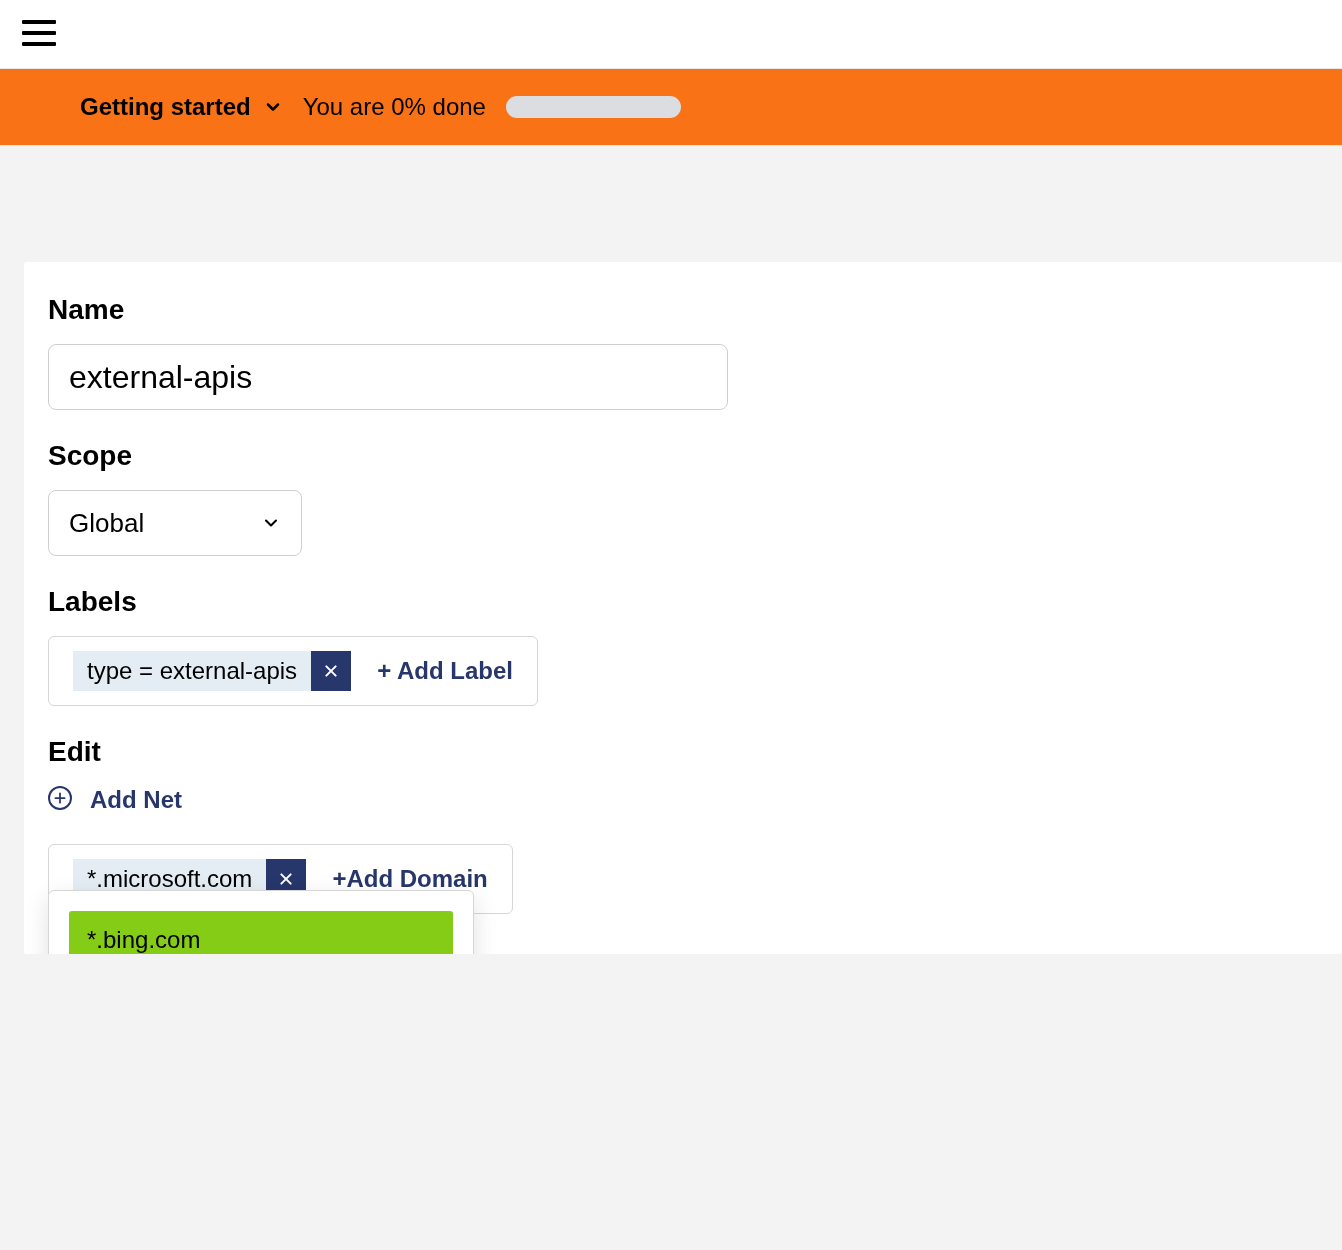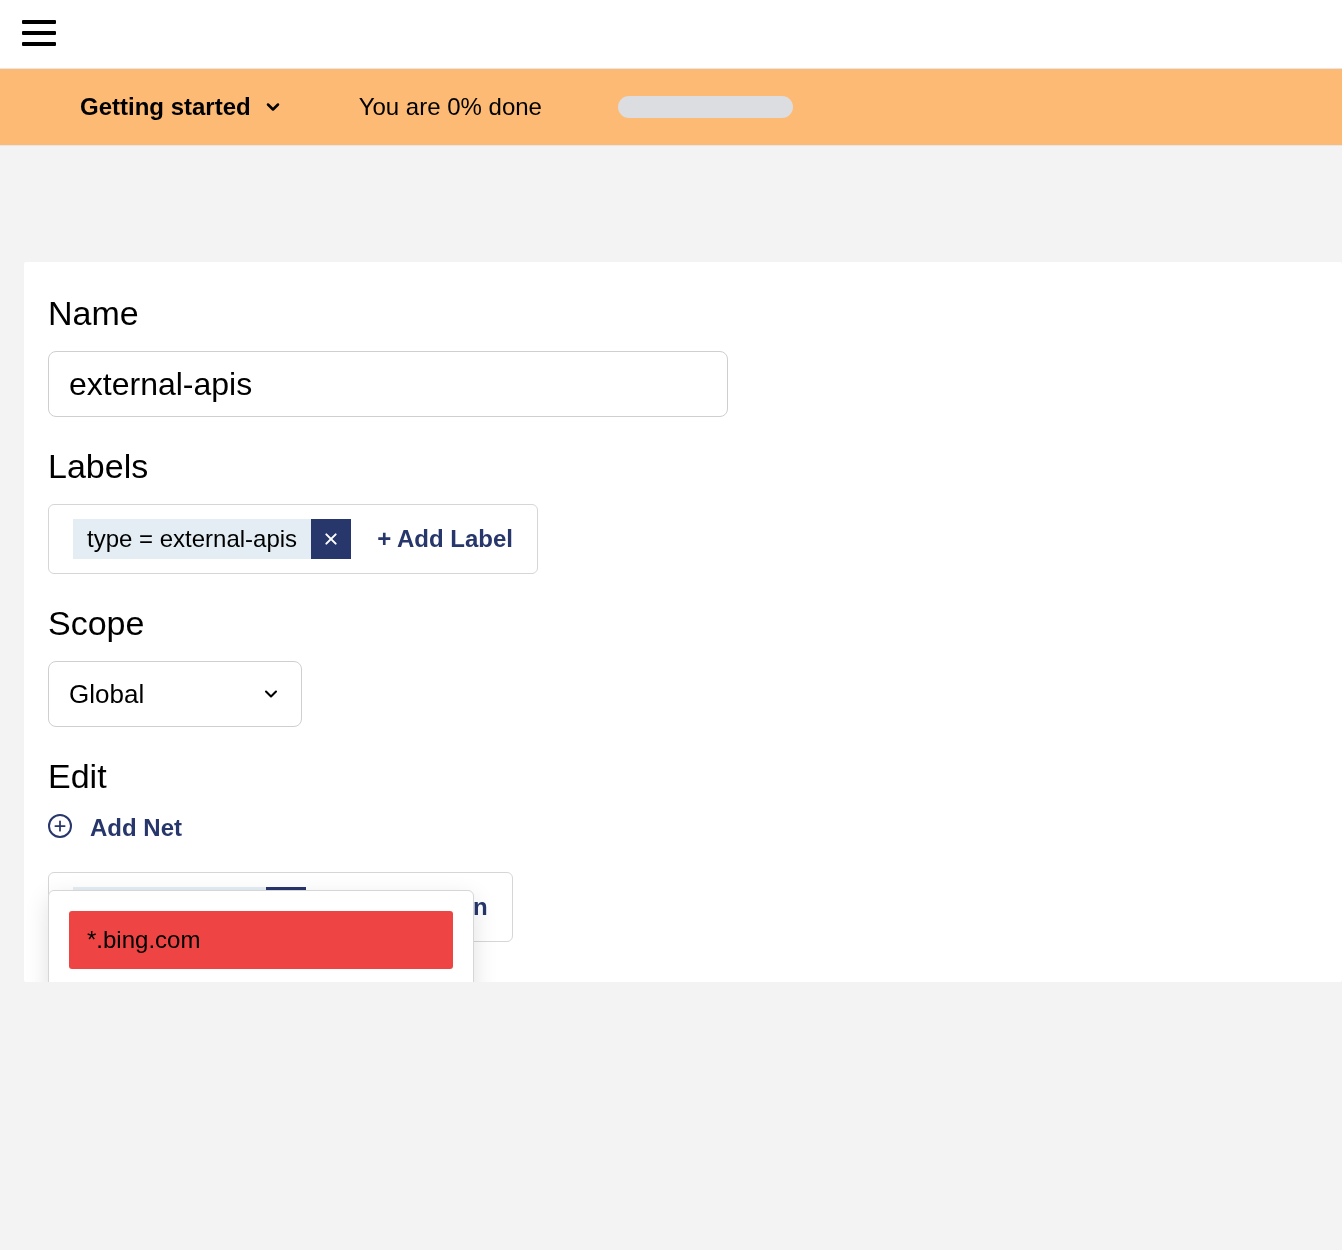--- a/index.html
+++ b/index.html
@@ -18,24 +18,24 @@
       gap: 28px;
       padding: 20px 22px 22px;
       border-bottom: 1px solid #e6e6e6;
     }
     .hamburger { width: 34px; height: 26px; display: flex; flex-direction: column; justify-content: space-between; cursor: pointer; }
     .hamburger span { display: block; height: 4px; background: #000; border-radius: 1px; }
     .page-title { font-size: 42px; font-weight: 800; letter-spacing: -0.5px; }
 
     
     .subbar {
-      background: #fdba74;
+      background: #f97316;
       display: flex;
       align-items: center;
-      gap: 76px;
+      gap: 20px;
       padding: 24px 80px;
       border-bottom: 1px solid #e6e6e6;
     }
     .gs {
       display: flex; align-items: center; gap: 12px;
       font-size: 24px; font-weight: 600; cursor: pointer;
     }
     .chev-down { width: 20px; height: 20px; }
     .done-text { font-size: 24px; font-weight: 400; }
     .progress {
@@ -46,21 +46,21 @@
     
     .card-wrap { padding: 116px 0 0 24px; }
     .card {
       background: #fff;
       padding: 32px 0 40px 24px;
       border-radius: 2px;
       min-height: 640px;
       position: relative;
     }
 
-    .section-label { font-size: 34px; font-weight: 400; margin-bottom: 18px; }
+    .section-label { font-size: 28px; font-weight: 700; margin-bottom: 18px; }
 
     
     .text-input {
       width: 680px; height: 66px;
       border: 1px solid #cfcfcf; border-radius: 8px;
       padding: 0 20px;
       font-size: 32px;
       font-family: inherit;
       color: #000;
     }
@@ -127,21 +127,21 @@
       left: 24px; top: 628px;
       width: 426px;
       background: #fff;
       border: 1px solid #d6d6d6;
       border-radius: 6px;
       box-shadow: 0 8px 24px rgba(0,0,0,0.12);
       padding: 20px;
     }
     .pop-input {
       width: 100%; height: 58px;
-      background: #ef4444;
+      background: #84cc16;
       border: none; border-radius: 3px;
       padding: 0 18px;
       font-size: 24px;
       font-family: inherit;
     }
     .pop-actions {
       display: flex; justify-content: flex-end; gap: 18px;
       margin-top: 20px;
     }
     .btn {
@@ -181,49 +181,49 @@
   <div class="done-text">You are 0% done</div>
   <div class="progress"></div>
 </div>
 
 <div class="card-wrap">
   <div class="card">
 
     <div class="block">
       <div class="section-label">Name</div>
       <input class="text-input" type="text" value="external-apis" style="">
+    </div>
+
+    <div class="block">
+      <div class="section-label">Scope</div>
+      <div class="select-box">
+        <span>Global</span>
+        <svg width="20" height="20" viewBox="0 0 24 24" fill="none" stroke="#000" stroke-width="2.5" stroke-linecap="round" stroke-linejoin="round">
+            <polyline points="6 9 12 15 18 9"></polyline>
+          </svg>
+      </div>
     </div>
 
     <div class="block">
       <div class="section-label">Labels</div>
       <div class="chip-box">
         <span class="chip">
           <span class="chip-text">type = external-apis</span>
           <span class="chip-x">
             <svg viewBox="0 0 24 24" fill="none" stroke="#fff" stroke-width="3" stroke-linecap="round">
                 <line x1="5" y1="5" x2="19" y2="19"></line>
                 <line x1="19" y1="5" x2="5" y2="19"></line>
               </svg>
           </span>
         </span>
         <span class="add-link inline">+ Add Label</span>
       </div>
     </div>
 
     <div class="block">
-      <div class="section-label">Scope</div>
-      <div class="select-box">
-        <span>Global</span>
-        <svg width="20" height="20" viewBox="0 0 24 24" fill="none" stroke="#000" stroke-width="2.5" stroke-linecap="round" stroke-linejoin="round">
-            <polyline points="6 9 12 15 18 9"></polyline>
-          </svg>
-      </div>
-    </div>
-
-    <div class="block">
       <div class="section-label">Edit</div>
       <div class="nets-row">
         <span class="plus-circle">
           <svg viewBox="0 0 24 24" fill="none" stroke="#27366b" stroke-width="3" stroke-linecap="round">
               <line x1="12" y1="4" x2="12" y2="20"></line>
               <line x1="4" y1="12" x2="20" y2="12"></line>
             </svg>
         </span>
         <span class="add-link">Add Net</span>
       </div>

